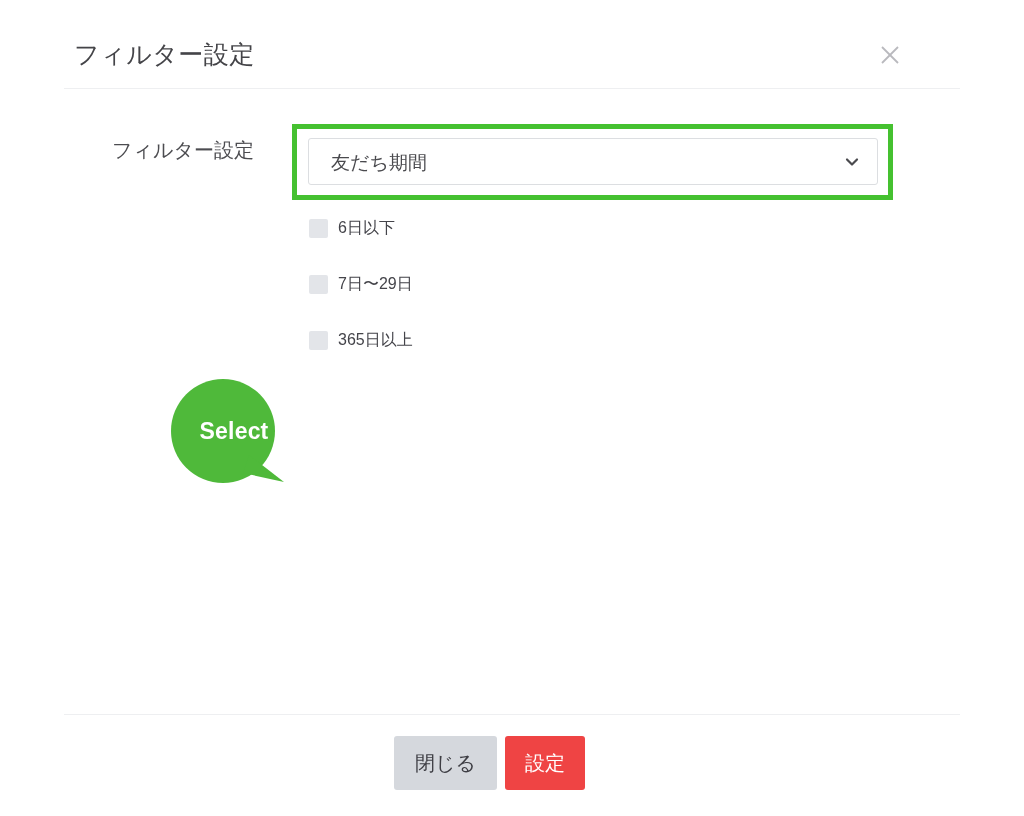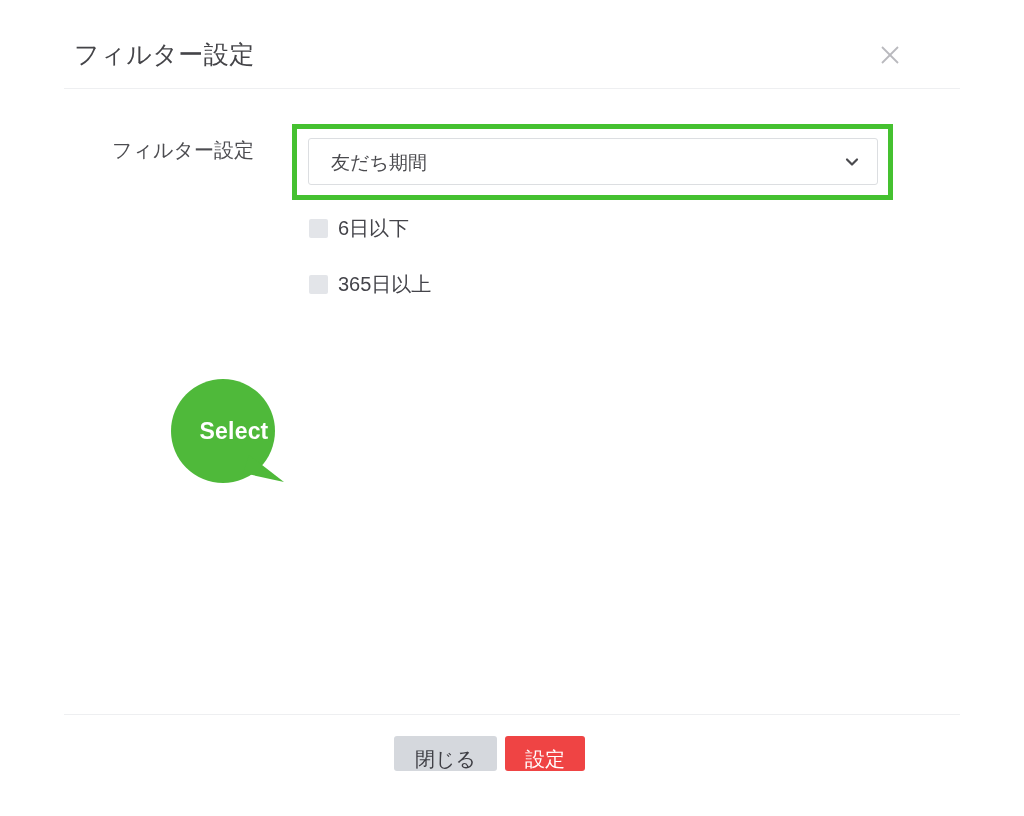--- a/index.html
+++ b/index.html
@@ -164,21 +164,21 @@
     position: absolute;
     left: 3px;
     top: 3px;
   }
   .option-row.checked .option-checkbox .tick { display: block; }
 
   .option-label {
     position: absolute;
     left: 338px;
     top: 6px;
-    font-size: 20px;
+    font-size: 16px;
     color: #44444a;
     line-height: 28px;
     white-space: nowrap;
   }
 
   
   .highlight-checkbox {
     position: absolute;
     left: 299px;
     top: 1px;
@@ -218,21 +218,21 @@
   .dialog-footer {
     position: absolute;
     left: 0;
     top: 714px;
     width: 1024px;
     height: 102px;
   }
   .btn {
     position: absolute;
     top: 22px;
-    height: 35px;
+    height: 54px;
     border: none;
     border-radius: 3px;
     font-family: inherit;
     font-size: 20px;
     cursor: pointer;
     padding: 0;
     line-height: 47px;
     text-align: center;
   }
   .btn-close {
@@ -281,20 +281,24 @@
       <div class="highlight-select"></div>
     </div>
 
     <div class="option-list" id="option-list">
         <div class="option-row">
           <div class="option-checkbox"></div>
           <div class="option-label">6日以下</div>
         </div>
         <div class="option-row">
           <div class="option-checkbox"></div>
+          <div class="option-label">7日〜29日</div>
+        </div>
+        <div class="option-row">
+          <div class="option-checkbox"></div>
           <div class="option-label">365日以上</div>
         </div>
       </div>
 
     <div class="callout">
       <svg width="116" height="104" viewBox="0 0 116 104" aria-hidden="true">
         <circle cx="52" cy="52" r="52" fill="#4fb93a"></circle>
         <path d="M78 76 L113 103 L72 94 Z" fill="#4fb93a"></path>
       </svg>
       <div class="callout-text">Select</div>

